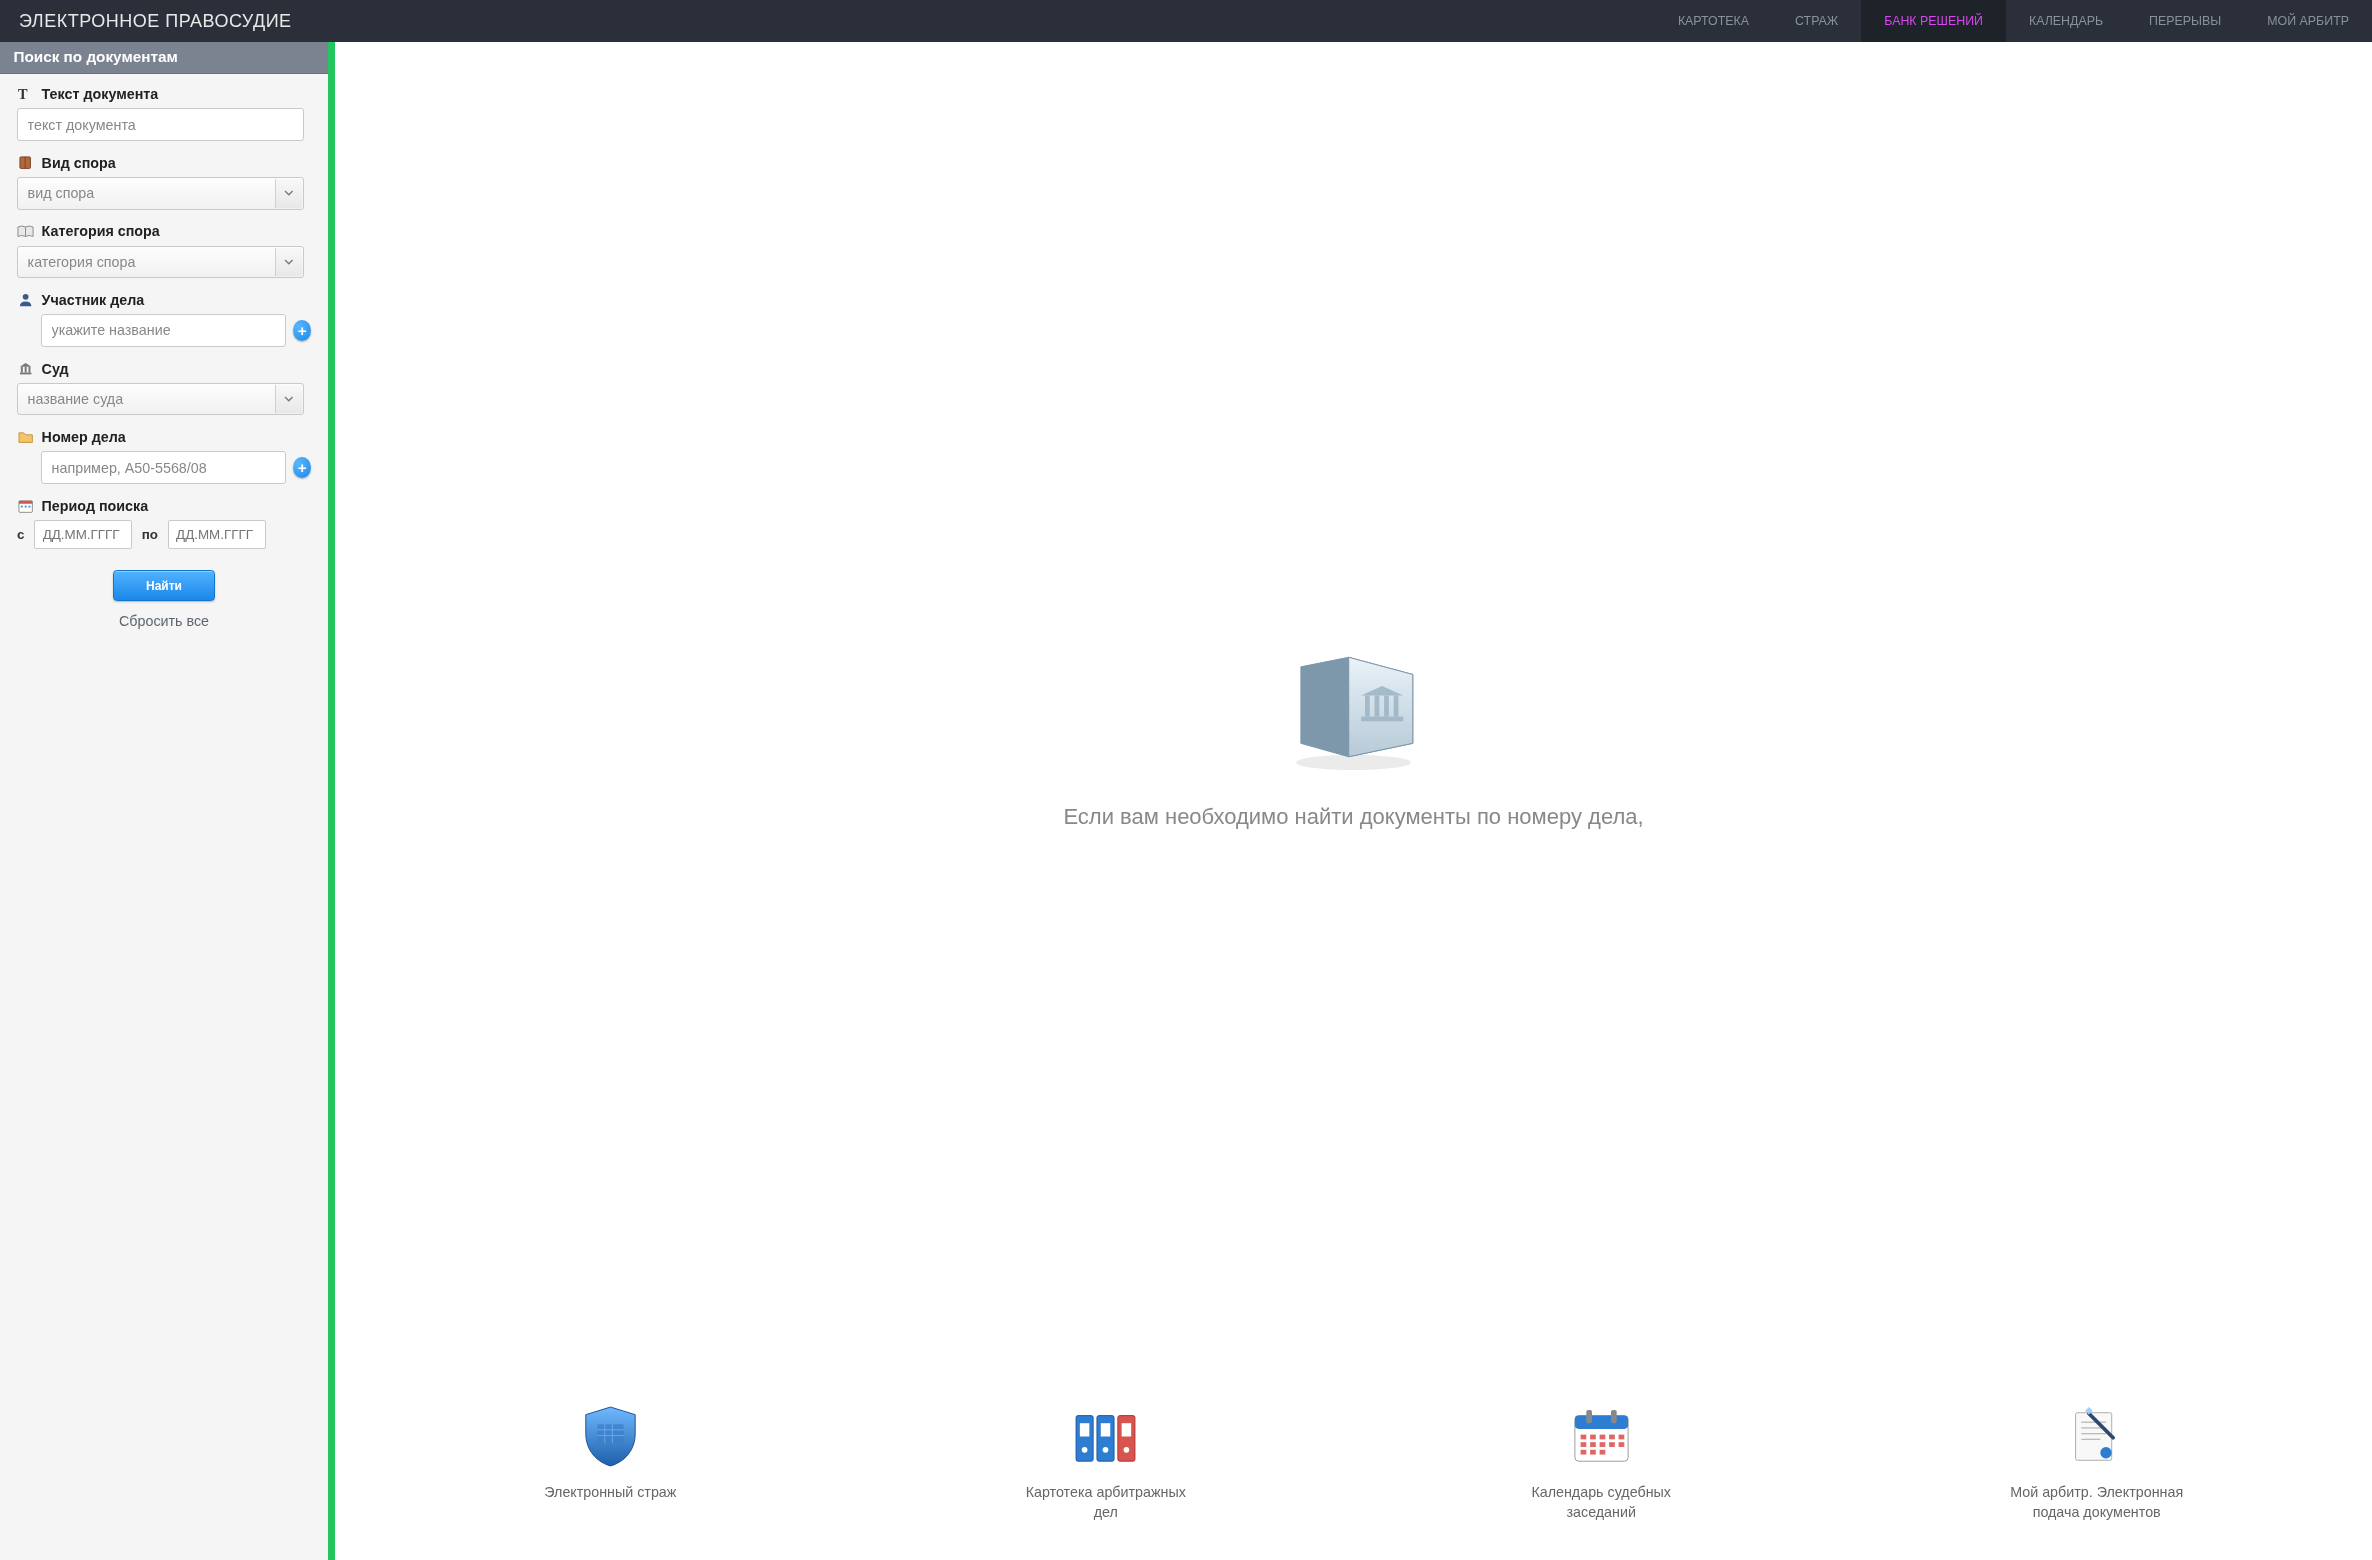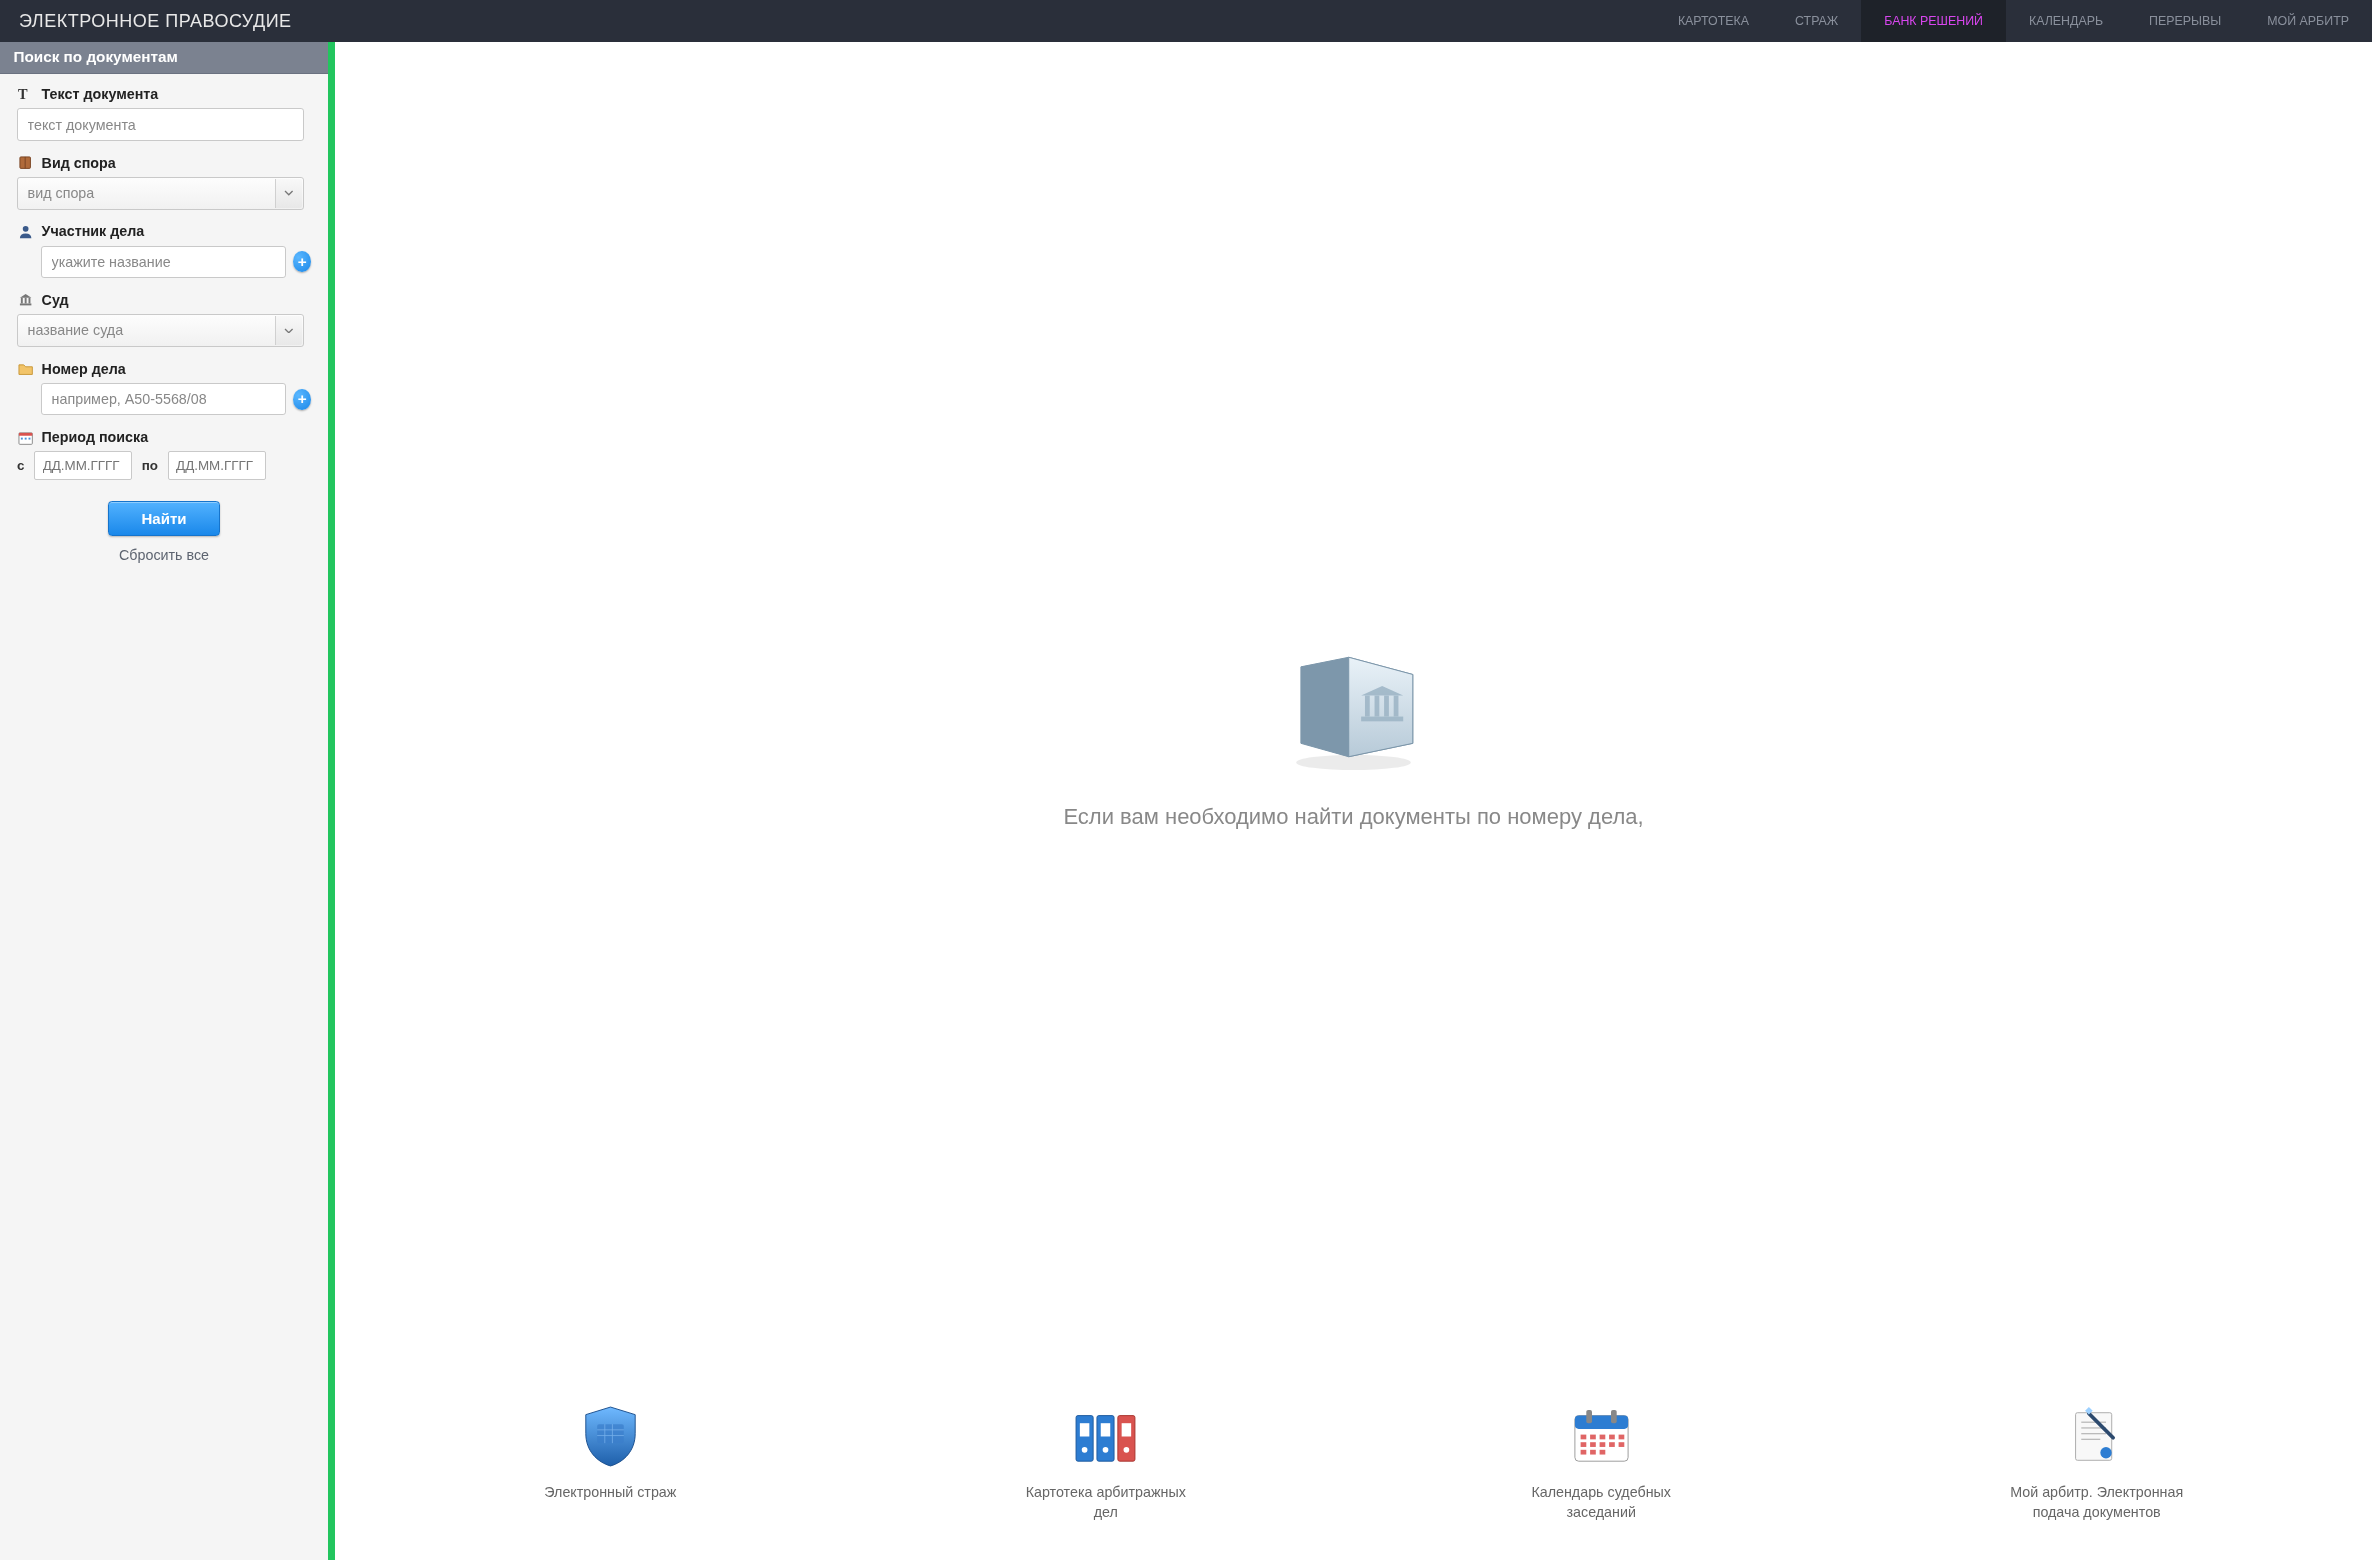--- a/index.html
+++ b/index.html
@@ -135,21 +135,21 @@
     font-size: 13.4px;
     color: #777;
     background: #fff;
     outline: none;
   }
   .actions { text-align: center; margin-top: 21px; }
   .search-btn {
     background: linear-gradient(#52b2ff, #1a88ea);
     border: 1px solid #1574cc;
     color: #fff;
-    font-size: 15px;
+    font-size: 12px;
     font-weight: bold;
     padding: 7.6px 32.5px;
     border-radius: 3.8px;
     cursor: pointer;
     box-shadow: 0 1px 1.9px rgba(0,0,0,0.25), inset 0 1px 0 rgba(255,255,255,0.35);
   }
   .reset-link {
     display: block;
     margin-top: 11.5px;
     color: #5d6470;
@@ -252,20 +252,39 @@
         <div class="select-wrap">
           <span class="placeholder">вид спора</span>
           <span class="select-caret">
             <svg width="9.6" height="5.7" viewBox="0 0 10 6">
                 <path d="M1 1 L5 5 L9 1" stroke="#777" stroke-width="1.4" fill="none"></path>
               </svg>
           </span>
         </div>
       </div>
 
+      <div class="field">
+        <div class="field-label">
+          <span class="icn">
+            <svg width="17" height="13.4" viewBox="0 0 18 14">
+                <path d="M1 2 Q5 0 9 2 Q13 0 17 2 V12 Q13 10 9 12 Q5 10 1 12 Z" fill="#e8e8e8" stroke="#888"></path>
+                <line x1="9" y1="2" x2="9" y2="12" stroke="#888"></line>
+              </svg>
+          </span>
+          <span>Категория спора</span>
+        </div>
+        <div class="select-wrap">
+          <span class="placeholder">категория спора</span>
+          <span class="select-caret">
+            <svg width="9.6" height="5.7" viewBox="0 0 10 6">
+                <path d="M1 1 L5 5 L9 1" stroke="#777" stroke-width="1.4" fill="none"></path>
+              </svg>
+          </span>
+        </div>
+      </div>
 
       <div class="field">
         <div class="field-label">
           <span class="icn">
             <svg width="15.3" height="15.3" viewBox="0 0 16 16">
                 <circle cx="8" cy="5" r="3" fill="#3a5a8a"></circle>
                 <path d="M2 15 Q2 10 8 10 Q14 10 14 15 Z" fill="#3a5a8a"></path>
               </svg>
           </span>
           <span>Участник дела</span>

